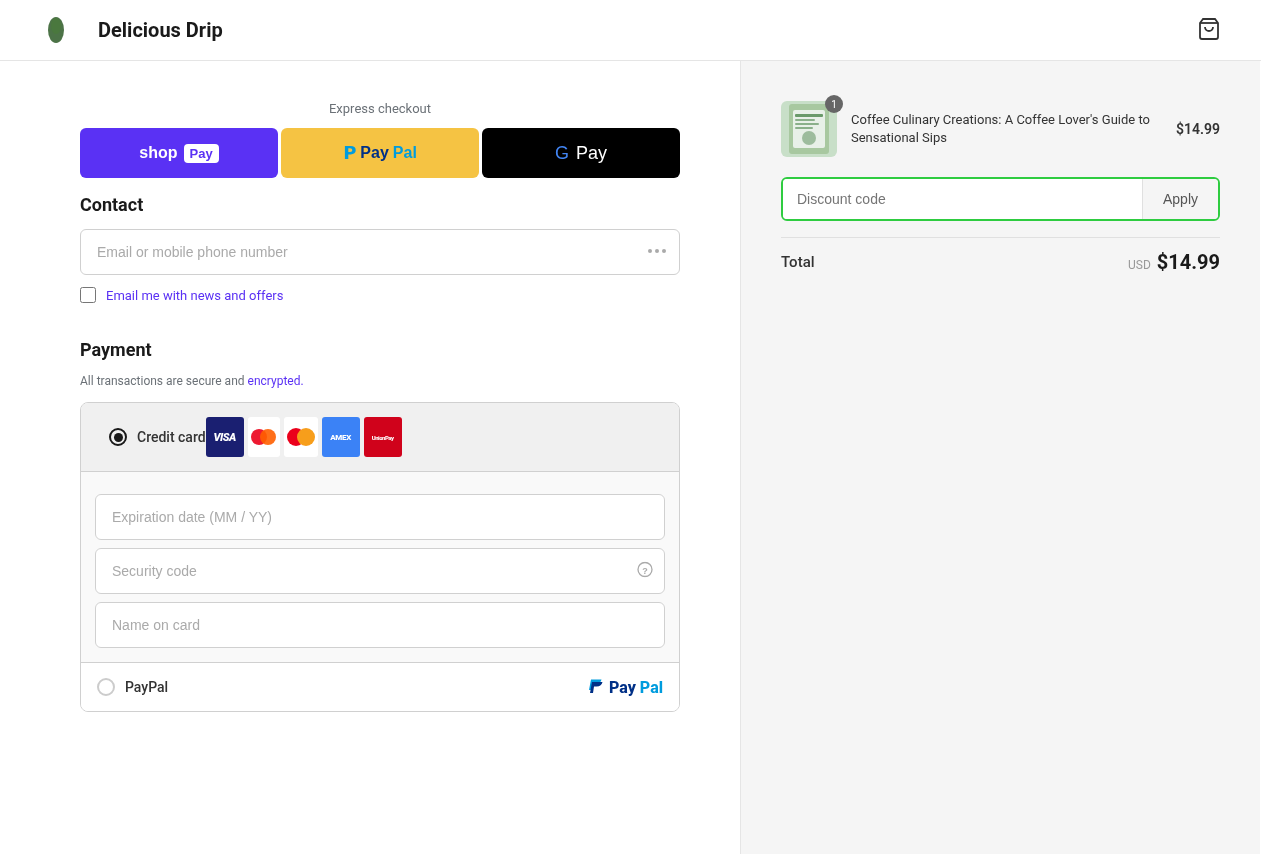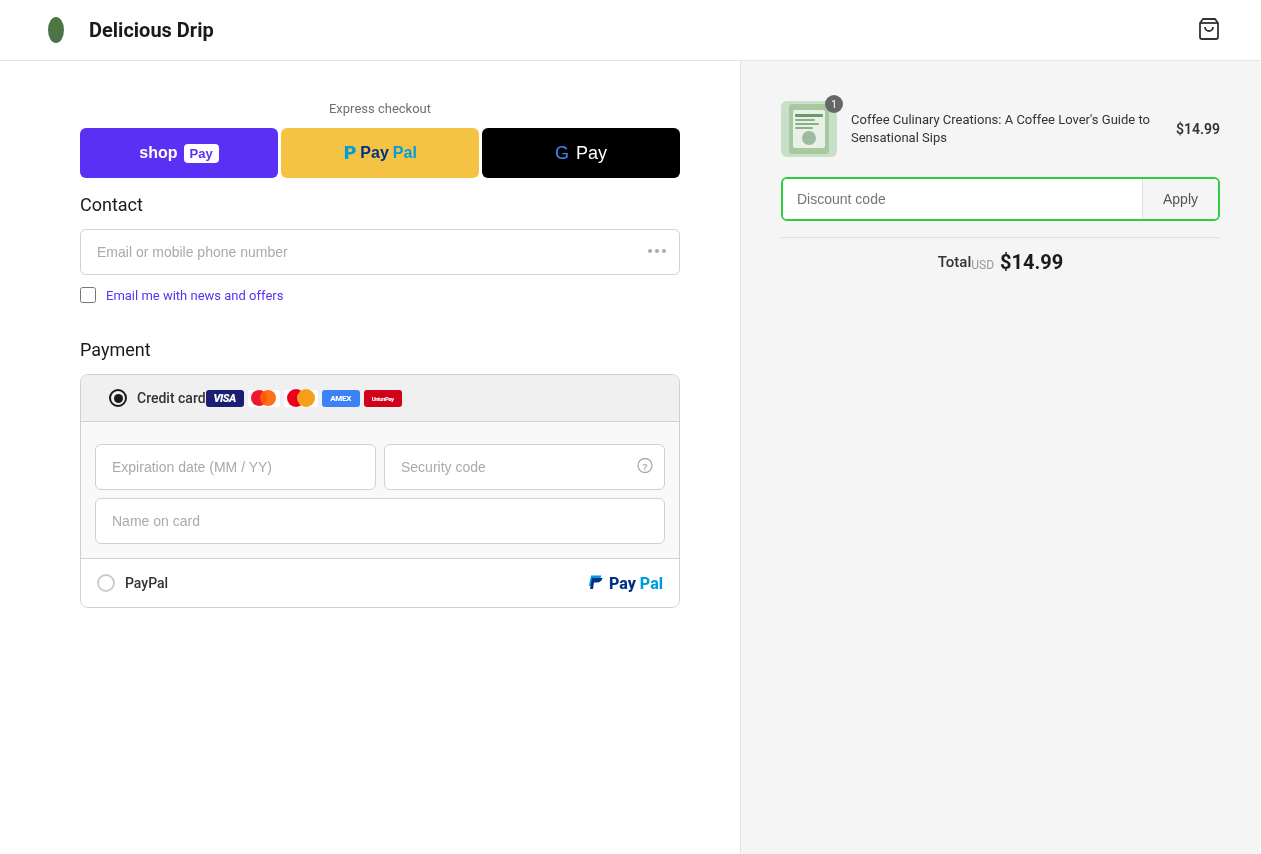--- a/index.html
+++ b/index.html
@@ -10,21 +10,21 @@
       display: flex;
       align-items: center;
       justify-content: space-between;
       padding: 14px 40px;
       border-bottom: 1px solid #e5e5e5;
       background: #fff;
     }
     .header-logo {
       display: flex;
       align-items: center;
-      gap: 17px;
+      gap: 26px;
     }
     .logo-icon {
       width: 32px;
       height: 32px;
     }
     .header-title {
       font-size: 20px;
       font-weight: 700;
       color: #1a1a1a;
     }
@@ -102,21 +102,21 @@
     .or-divider::before, .or-divider::after {
       content: '';
       flex: 1;
       height: 1px;
       background: #e0e0e0;
     }
 
     
     .section-heading {
       font-size: 18px;
-      font-weight: 400;
+      font-weight: 700;
       color: #1a1a1a;
       margin-bottom: 14px;
     }
 
     
     .input-group {
       position: relative;
       margin-bottom: 12px;
     }
     .input-field {
@@ -216,21 +216,21 @@
     .payment-label {
       font-size: 14px;
       font-weight: 500;
     }
     .card-icons {
       display: flex;
       gap: 4px;
       align-items: center;
     }
     .card-icon {
-      height: 17px;
+      height: 40px;
       border-radius: 3px;
       font-size: 9px;
       font-weight: 800;
       display: flex;
       align-items: center;
       justify-content: center;
       padding: 0 4px;
     }
     .card-icon.visa {
       background: #1a1f71;
@@ -258,20 +258,21 @@
     
     .card-form {
       background: #f9f9f9;
       padding: 14px;
       border-bottom: 1px solid #d0d0d0;
     }
     .card-row {
       display: flex;
       gap: 8px;
       margin-top: 8px;
+      flex-direction: column;
     }
     .card-row .input-field {
       flex: 1;
     }
     .card-number-wrap {
       position: relative;
     }
     .card-number-icons {
       position: absolute;
       right: 10px;
@@ -366,21 +367,21 @@
       border-left: 1px solid #e0e0e0;
       font-size: 14px;
       font-weight: 500;
       color: #555;
       cursor: pointer;
     }
 
     
     .total-row {
       display: flex;
-      justify-content: center;
+      justify-content: space-between;
       align-items: center;
       padding-top: 12px;
       border-top: 1px solid #e0e0e0;
     }
     .total-label {
       font-size: 15px;
       font-weight: 500;
       color: #333;
     }
     .total-amount {
@@ -550,20 +551,23 @@
         </span>
       </div>
       <div class="checkbox-row">
         <input type="checkbox" class="checkbox-input" style="">
         <label class="checkbox-label">Email me with news and offers</label>
       </div>
     </div>
 
     <div>
       <h2 class="section-heading">Payment</h2>
+      <p class="payment-subtitle">
+        All transactions are secure and <span style="color:#5a31f4;">encrypted.</span>
+      </p>
 
       <div class="payment-options">
 
         <div class="payment-option selected">
           <div class="payment-option-left">
             <div class="radio-btn active"></div>
             <span class="payment-label">Credit card</span>
           </div>
           <div class="card-icons">
             <div class="card-icon visa">VISA</div>

